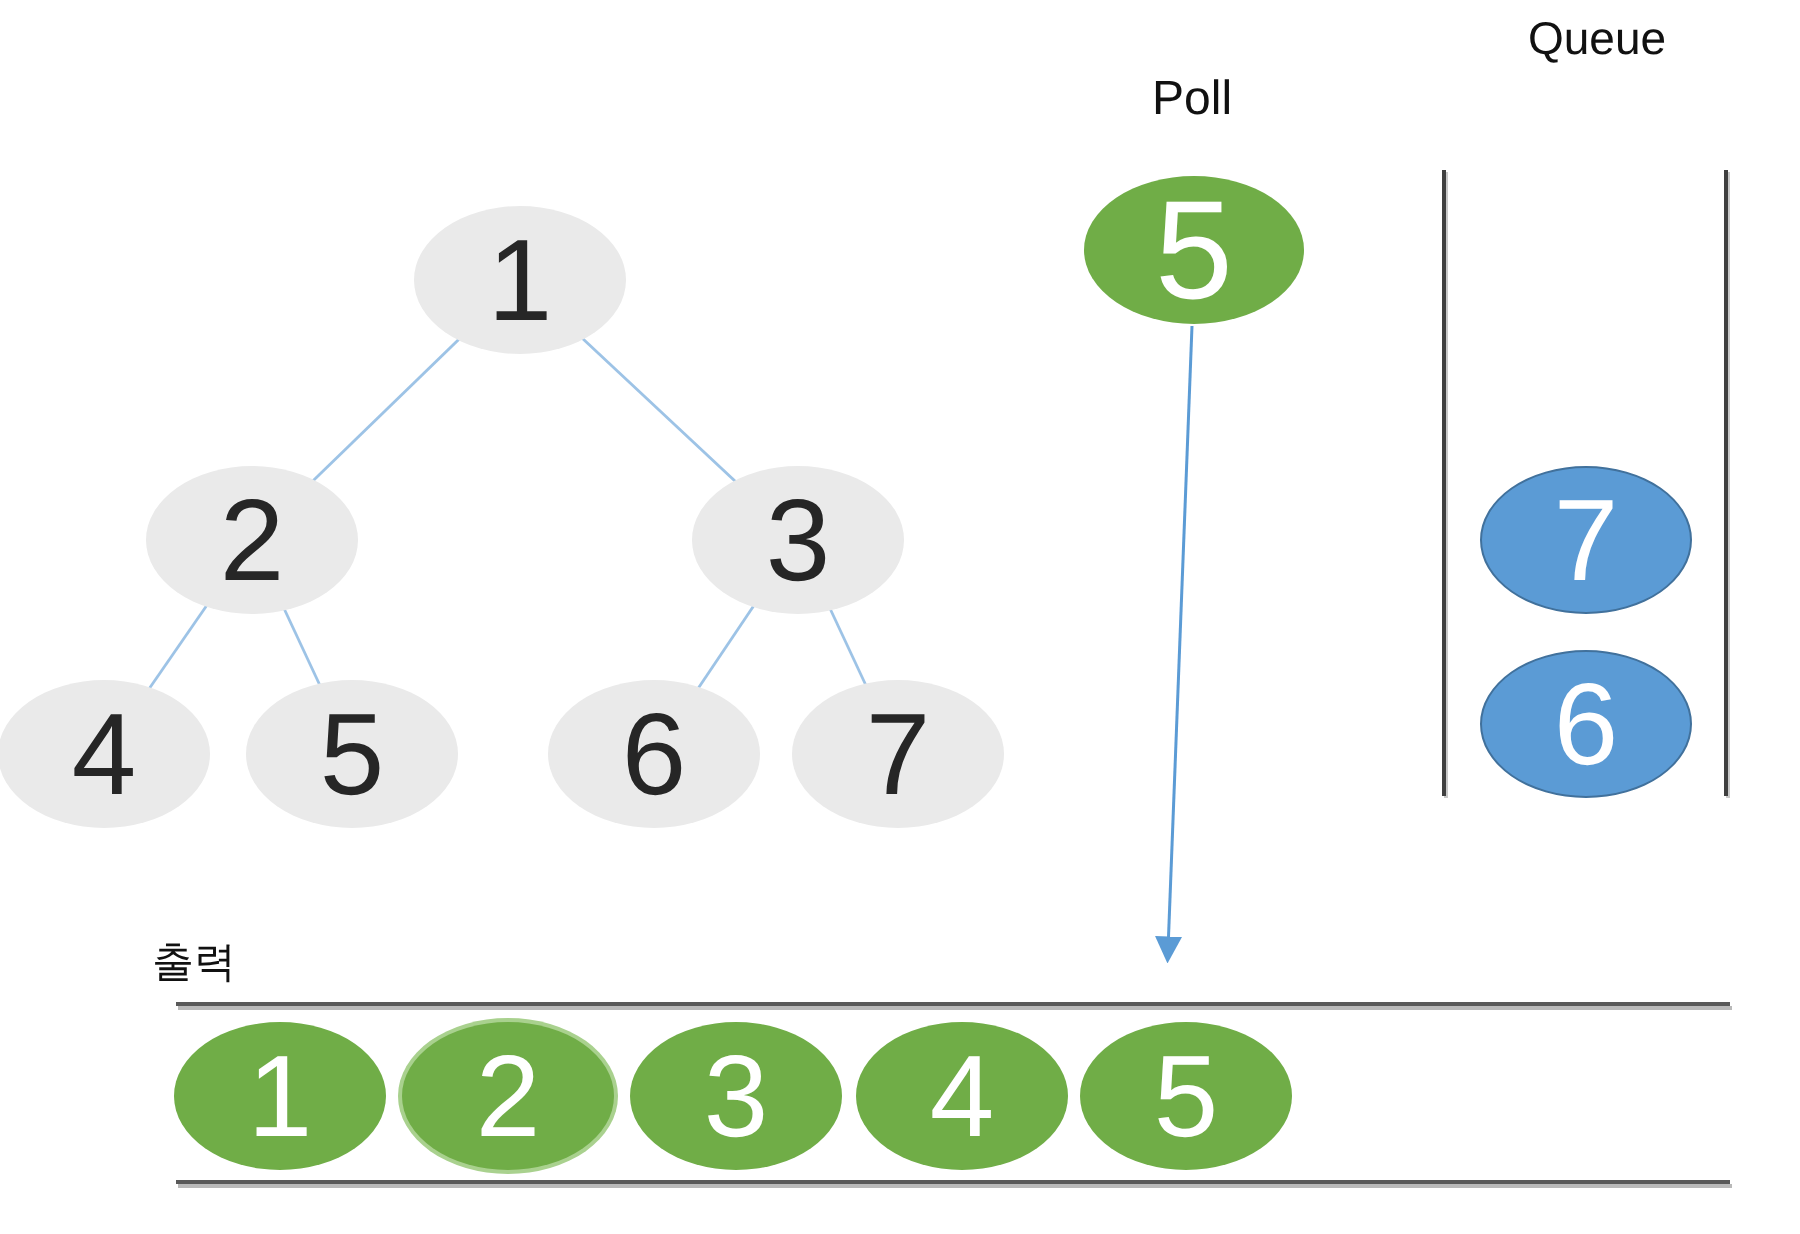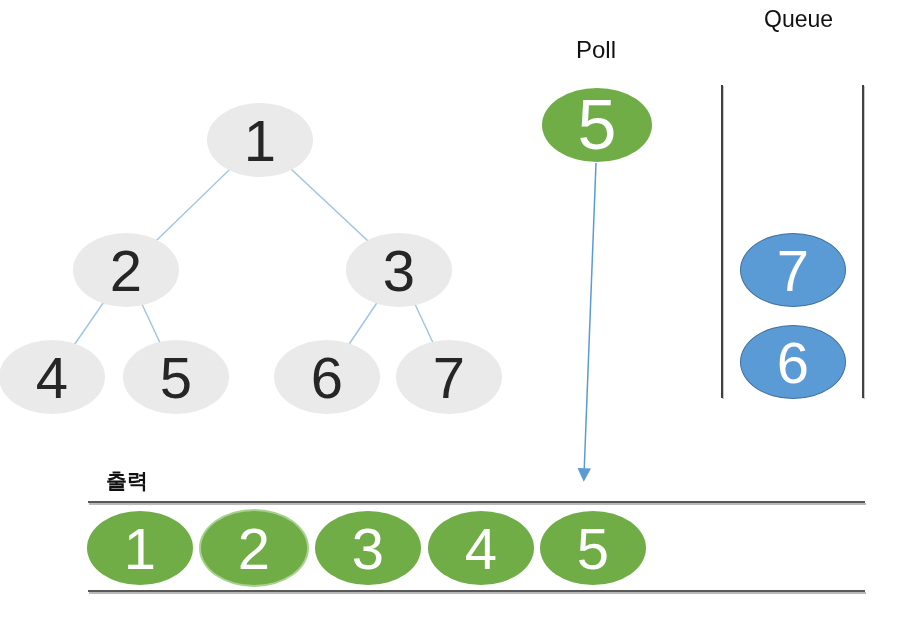--- a/index.html
+++ b/index.html
@@ -66,21 +66,21 @@
   }
 
   .label {
     position: absolute;
     color: #111111;
     z-index: 3;
     white-space: nowrap;
   }
   .poll-label   { left: 576px; top: 36px;  font-size: 24px; }
   .queue-label  { left: 752px; top: 6px;  font-size: 23px; margin-left: 12px; }
-  .output-label { left: 106px;  top: 467px; font-size: 21px; font-weight: 700; }
+  .output-label { left: 76px;  top: 467px; font-size: 21px; font-weight: 400; }
 
   .vwall {
     position: absolute;
     width: 2px;
     top: 85px;
     height: 313px;
     background: #404040;
     box-shadow: 1px 1px 0 #c9c9c9;
     z-index: 1;
   }

